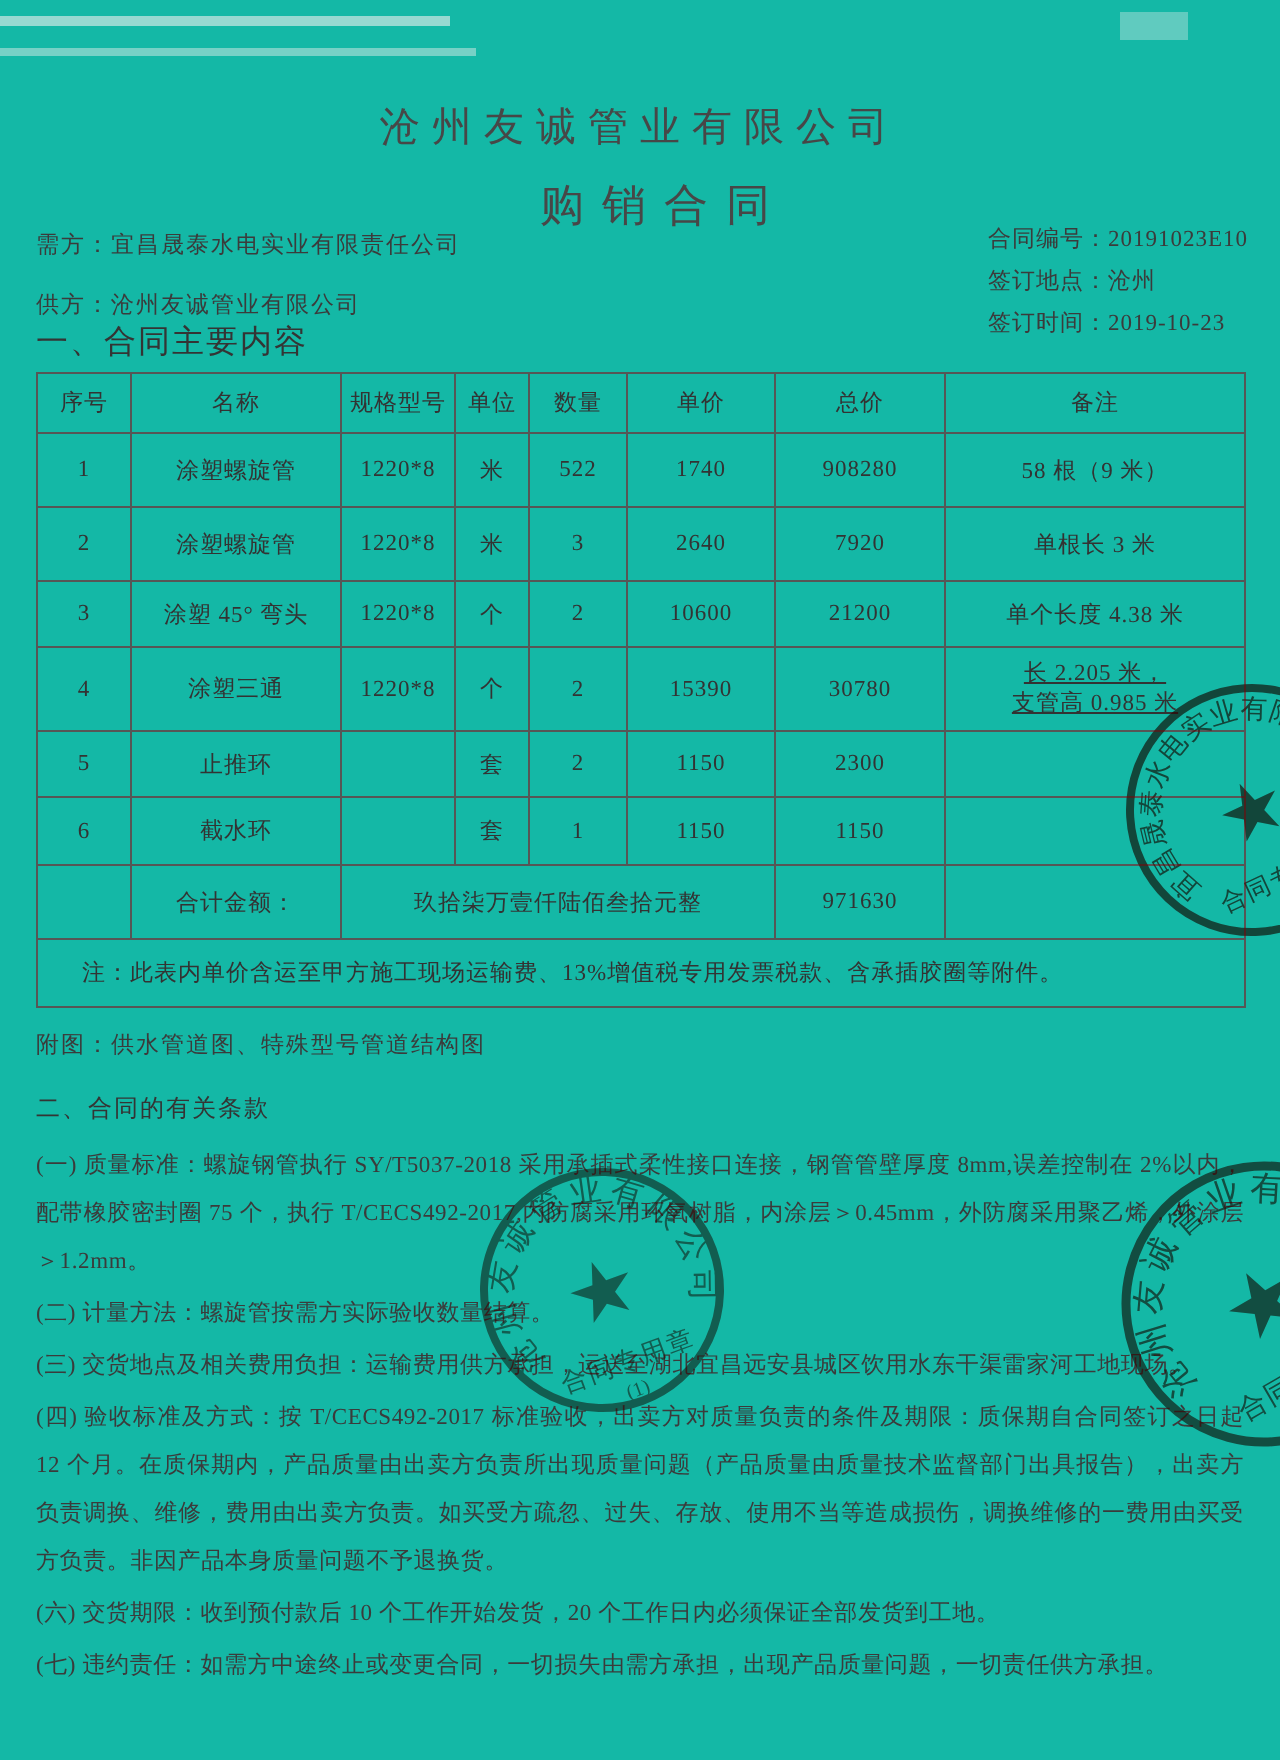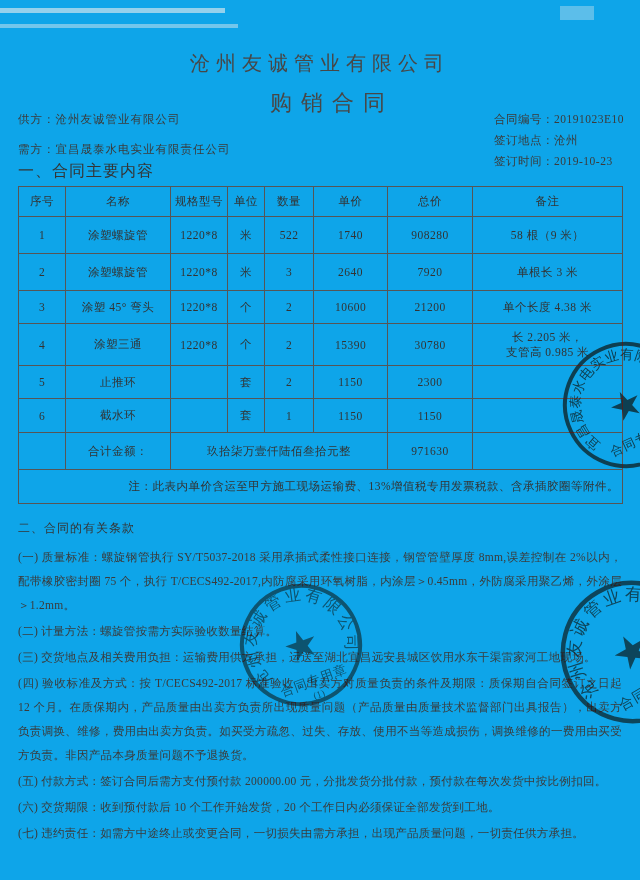--- a/index.html
+++ b/index.html
@@ -3,21 +3,21 @@
 <meta charset="utf-8">
 <style>
   html,body{margin:0;padding:0;}
   body{
     width:640px;height:880px;
     font-family:"Liberation Serif","DejaVu Serif",serif;
     background:#ffffff;
   }
   .page{
     position:relative;width:640px;height:880px;overflow:hidden;
-    background:#0ea5e9;color:#383838;
+    background:#14b8a6;color:#383838;
   }
   .artifact{position:absolute;background:#efefee;}
   .doc-title{
     position:absolute;top:50px;left:0;width:100%;
     text-align:center;font-size:20px;letter-spacing:6px;color:#474747;font-weight:500;
   }
   .doc-subtitle{
     position:absolute;top:88px;left:12px;width:100%;
     text-align:center;font-size:22px;letter-spacing:9px;color:#474747;font-weight:500;
   }
@@ -31,22 +31,22 @@
   .content{
     position:absolute;top:161px;left:18px;width:604px;
   }
   .sec-heading{font-size:16px;letter-spacing:1px;color:#343434;margin:0 0 4px 0;}
   table{width:604px;border-collapse:collapse;table-layout:fixed;}
   th,td{
     border:1px solid #565656;font-size:11.5px;font-weight:normal;
     text-align:center;color:#333;padding:1px 3px;letter-spacing:0.5px;
     overflow:hidden;
   }
-  td.left{text-align:right;padding-left:6px;}
-  .pre{white-space:pre-line;line-height:15px;}
+  td.left{text-align:left;padding-left:22px;}
+  .pre{white-space:pre-line;line-height:15px;text-decoration:underline;}
   .attachment{font-size:11.5px;margin:11px 0 14px 0;letter-spacing:1px;color:#3b3b3b;}
   .sec2-heading{font-size:12px;letter-spacing:1px;color:#343434;margin:16px 0 8px 0;}
   .clauses p{
     margin:0 0 2px 0;font-size:11.5px;line-height:24px;
     text-align:justify;color:#3b3b3b;letter-spacing:0.3px;
   }
   .stamp{position:absolute;mix-blend-mode:multiply;pointer-events:none;}
   .stamp text{font-family:"Liberation Serif","DejaVu Serif",serif;}
   .stamp-buyer{left:546px;top:325px;}
   .stamp-center{left:221px;top:565px;}
@@ -59,25 +59,25 @@
 
   <div class="artifact" style="left:0;top:8px;width:225px;height:5px;opacity:.6"></div>
   <div class="artifact" style="left:0;top:24px;width:238px;height:4px;opacity:.45"></div>
   <div class="artifact" style="left:560px;top:6px;width:34px;height:14px;opacity:.35"></div>
 
   <div class="doc-title">沧州友诚管业有限公司</div>
   <div class="doc-subtitle">购销合同</div>
 
   <div class="info-area">
     <div class="info-left">
-      <div class="line">
-        <span>供方：</span><span>沧州友诚管业有限公司</span>
-      </div>
       <div class="line second">
         <span>需方：</span><span>宜昌晟泰水电实业有限责任公司</span>
+      </div>
+      <div class="line">
+        <span>供方：</span><span>沧州友诚管业有限公司</span>
       </div>
     </div>
     <div class="info-right">
       <div class="line">
         <span>合同编号：</span><span>20191023E10</span>
       </div>
       <div class="line">
         <span>签订地点：</span><span>沧州</span>
       </div>
       <div class="line">
@@ -178,29 +178,29 @@
         <td colspan="4">玖拾柒万壹仟陆佰叁拾元整</td>
         <td>971630</td>
         <td></td>
       </tr>
       <tr style="height:34px">
         <td colspan="8" class="left">注：此表内单价含运至甲方施工现场运输费、13%增值税专用发票税款、含承插胶圈等附件。</td>
       </tr>
     </tbody>
       </table>
 
+    <div class="attachment">附图：供水管道图、特殊型号管道结构图</div>
 
     <div class="sec2-heading">二、合同的有关条款</div>
 
     <div class="clauses">
       <p>(一) 质量标准：螺旋钢管执行 SY/T5037-2018 采用承插式柔性接口连接，钢管管壁厚度 8mm,误差控制在 2%以内，配带橡胶密封圈 75 个，执行 T/CECS492-2017,内防腐采用环氧树脂，内涂层＞0.45mm，外防腐采用聚乙烯，外涂层＞1.2mm。</p>
       <p>(二) 计量方法：螺旋管按需方实际验收数量结算。</p>
       <p>(三) 交货地点及相关费用负担：运输费用供方承担，运送至湖北宜昌远安县城区饮用水东干渠雷家河工地现场。</p>
       <p>(四) 验收标准及方式：按 T/CECS492-2017 标准验收，出卖方对质量负责的条件及期限：质保期自合同签订之日起 12 个月。在质保期内，产品质量由出卖方负责所出现质量问题（产品质量由质量技术监督部门出具报告），出卖方负责调换、维修，费用由出卖方负责。如买受方疏忽、过失、存放、使用不当等造成损伤，调换维修的一费用由买受方负责。非因产品本身质量问题不予退换货。</p>
-      <p>(五) 付款方式：签订合同后需方支付预付款 200000.00 元，分批发货分批付款，预付款在每次发货中按比例扣回。</p>
       <p>(六) 交货期限：收到预付款后 10 个工作开始发货，20 个工作日内必须保证全部发货到工地。</p>
       <p>(七) 违约责任：如需方中途终止或变更合同，一切损失由需方承担，出现产品质量问题，一切责任供方承担。</p>
     </div>
   </div>
 
   <svg class="stamp stamp-buyer" width="160" height="160" viewBox="0 0 160 160">
     <defs>
       <path id="arcBuyer" d="M 40.2,103 A 46,46 0 1 1 119.8,103"></path>
     </defs>
     <g transform="rotate(-25 80 80)" fill="#d9463d" opacity="0.85">

